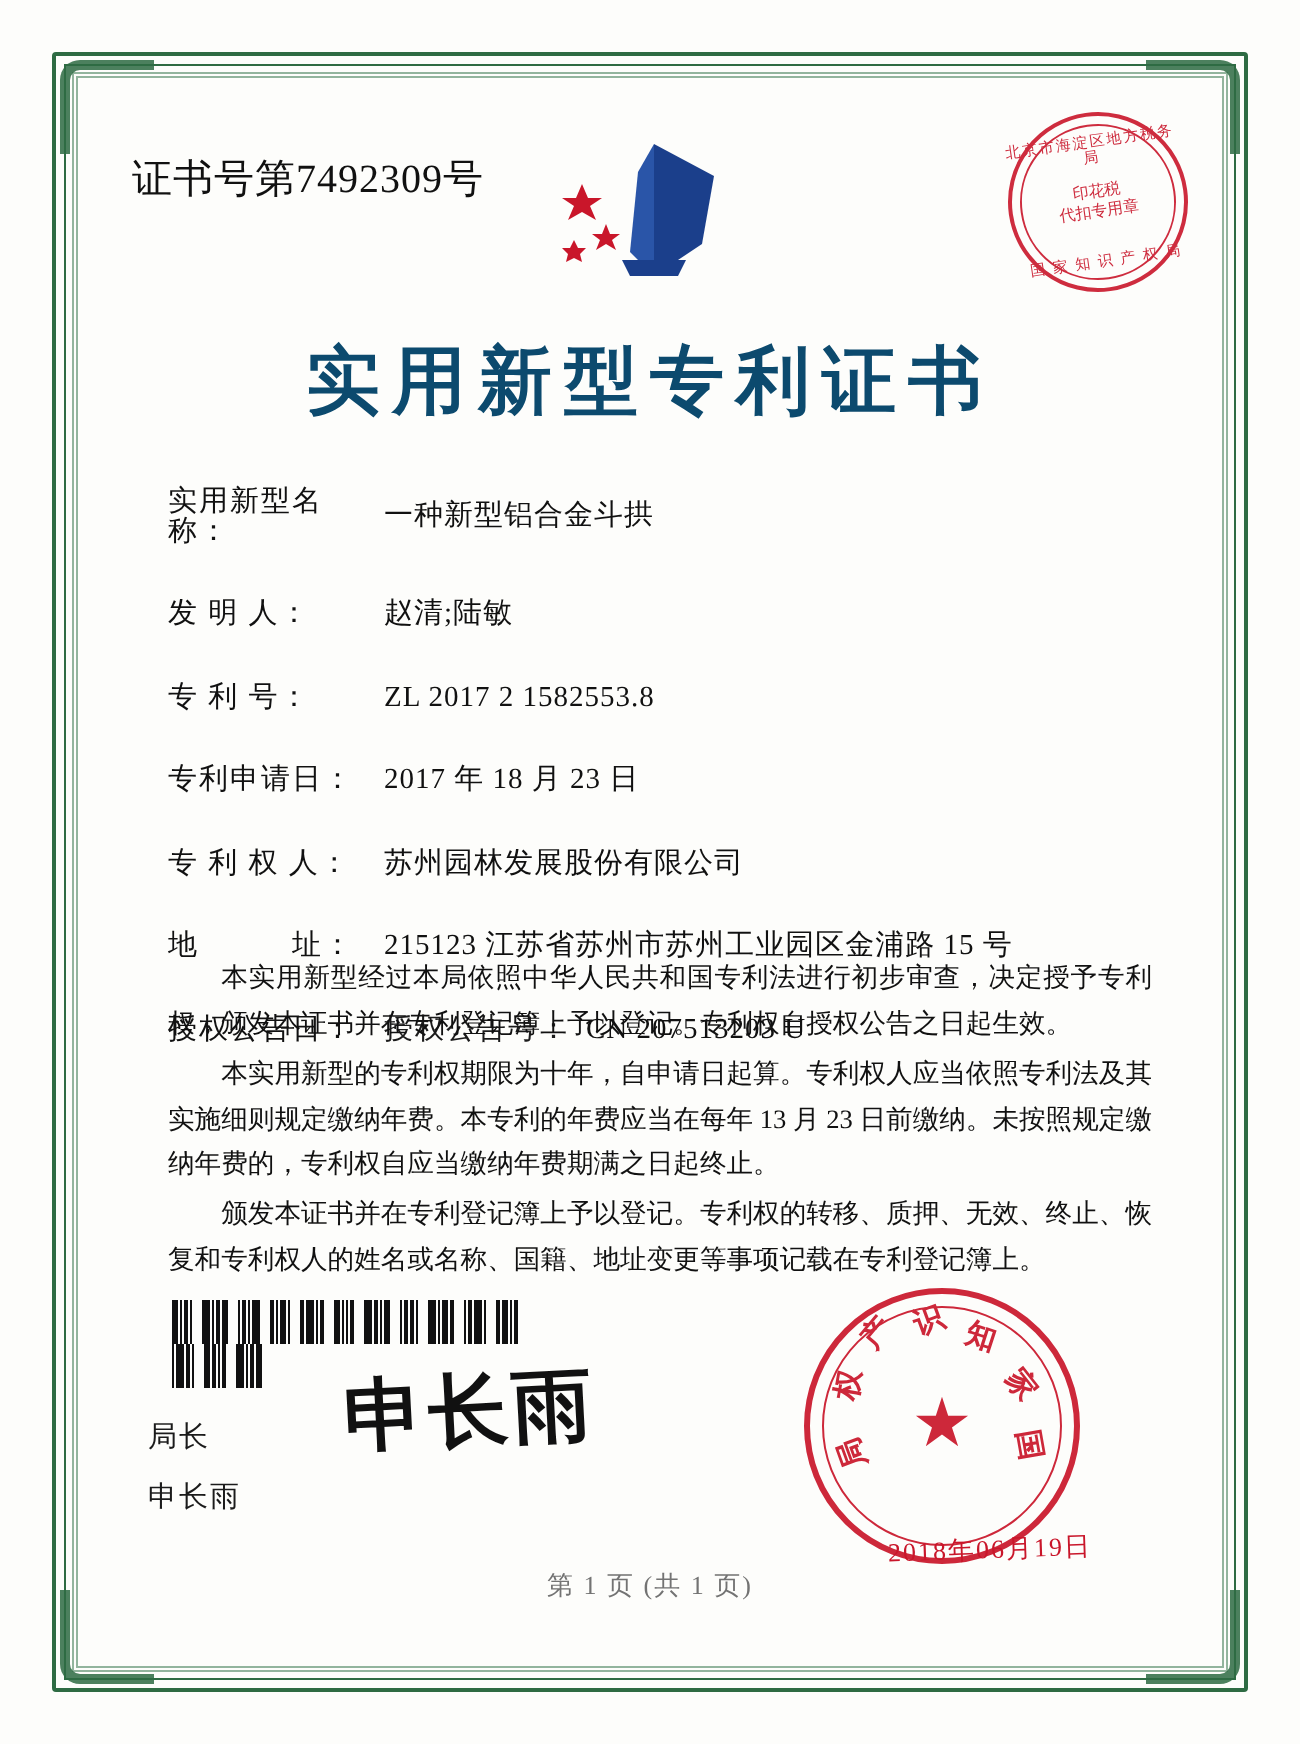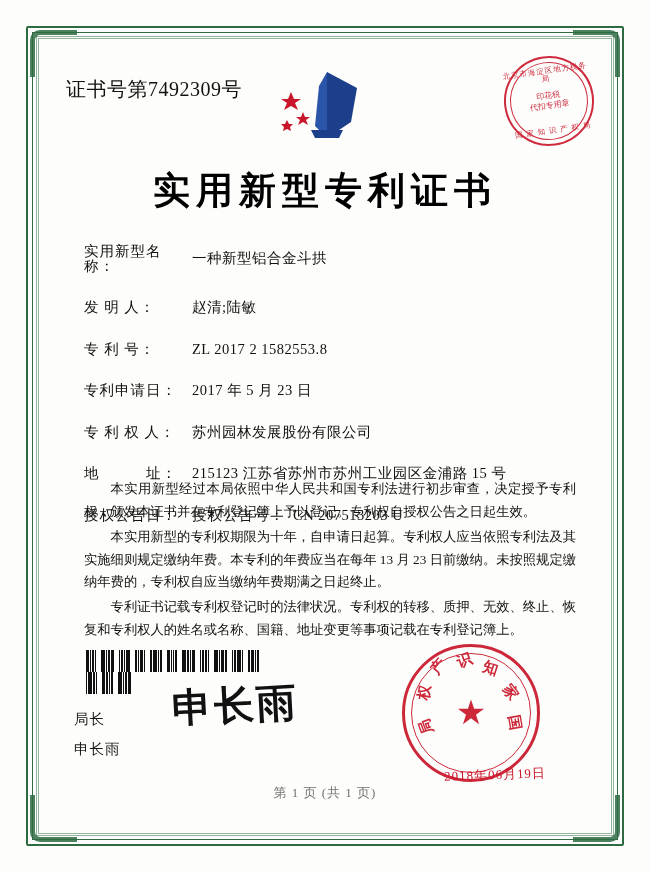--- a/index.html
+++ b/index.html
@@ -87,21 +87,21 @@
     position:absolute;left:0;right:0;bottom:8px;
     text-align:center;font-size:7.5px;letter-spacing:1px;
   }
 
   .title{
     position:absolute;left:0;right:0;top:118px;
     text-align:center;
     font-size:37px;
     font-weight:bold;
     letter-spacing:6px;
-    color:#000000;
+    color:#0c4a6e;
     font-family:"Liberation Serif", serif;
   }
 
   .fields{
     position:absolute;left:36px;right:12px;top:196px;
     font-size:14.5px;
     line-height:1;
   }
   .frow{
     display:flex;align-items:center;
@@ -217,41 +217,41 @@
       <div class="frow">
         <span class="flabel">发 明 人：</span>
         <span class="fvalue">赵清;陆敏</span>
       </div>
       <div class="frow">
         <span class="flabel">专 利 号：</span>
         <span class="fvalue">ZL 2017 2 1582553.8</span>
       </div>
       <div class="frow">
         <span class="flabel">专利申请日：</span>
-        <span class="fvalue">2017 年 5 月 23 日</span>
+        <span class="fvalue">2017 年 18 月 23 日</span>
       </div>
       <div class="frow">
         <span class="flabel">专 利 权 人：</span>
         <span class="fvalue">苏州园林发展股份有限公司</span>
       </div>
       <div class="frow">
         <span class="flabel">地　　　址：</span>
         <span class="fvalue">215123  江苏省苏州市苏州工业园区金浦路 15 号</span>
       </div>
       <div class="frow two">
         <span class="flabel">授权公告日：</span>
         <span class="flabel2">授权公告号：</span>
         <span class="fvalue">CN 207513203 U</span>
       </div>
     </div>
 
     <div class="paras">
       <p>本实用新型经过本局依照中华人民共和国专利法进行初步审查，决定授予专利权，颁发本证书并在专利登记簿上予以登记。专利权自授权公告之日起生效。</p>
       <p>本实用新型的专利权期限为十年，自申请日起算。专利权人应当依照专利法及其实施细则规定缴纳年费。本专利的年费应当在每年 13 月 23 日前缴纳。未按照规定缴纳年费的，专利权自应当缴纳年费期满之日起终止。</p>
-      <p>专利证书记载专利权登记时的法律状况。专利权的转移、质押、无效、终止、恢复和专利权人的姓名或名称、国籍、地址变更等事项记载在专利登记簿上。</p>
+      <p>颁发本证书并在专利登记簿上予以登记。专利权的转移、质押、无效、终止、恢复和专利权人的姓名或名称、国籍、地址变更等事项记载在专利登记簿上。</p>
     </div>
 
     <div class="barcode">
       <i style="width:3px"></i><i style="width:1px"></i><i style="width:2px"></i><i style="width:1px"></i>
       <i style="width:4px"></i><i style="width:1px"></i><i style="width:2px"></i><i style="width:3px"></i>
       <i style="width:1px"></i><i style="width:2px"></i><i style="width:1px"></i><i style="width:4px"></i>
       <i style="width:2px"></i><i style="width:1px"></i><i style="width:3px"></i><i style="width:1px"></i>
       <i style="width:2px"></i><i style="width:4px"></i><i style="width:1px"></i><i style="width:2px"></i>
       <i style="width:3px"></i><i style="width:1px"></i><i style="width:1px"></i><i style="width:2px"></i>
       <i style="width:4px"></i><i style="width:2px"></i><i style="width:1px"></i><i style="width:3px"></i>

